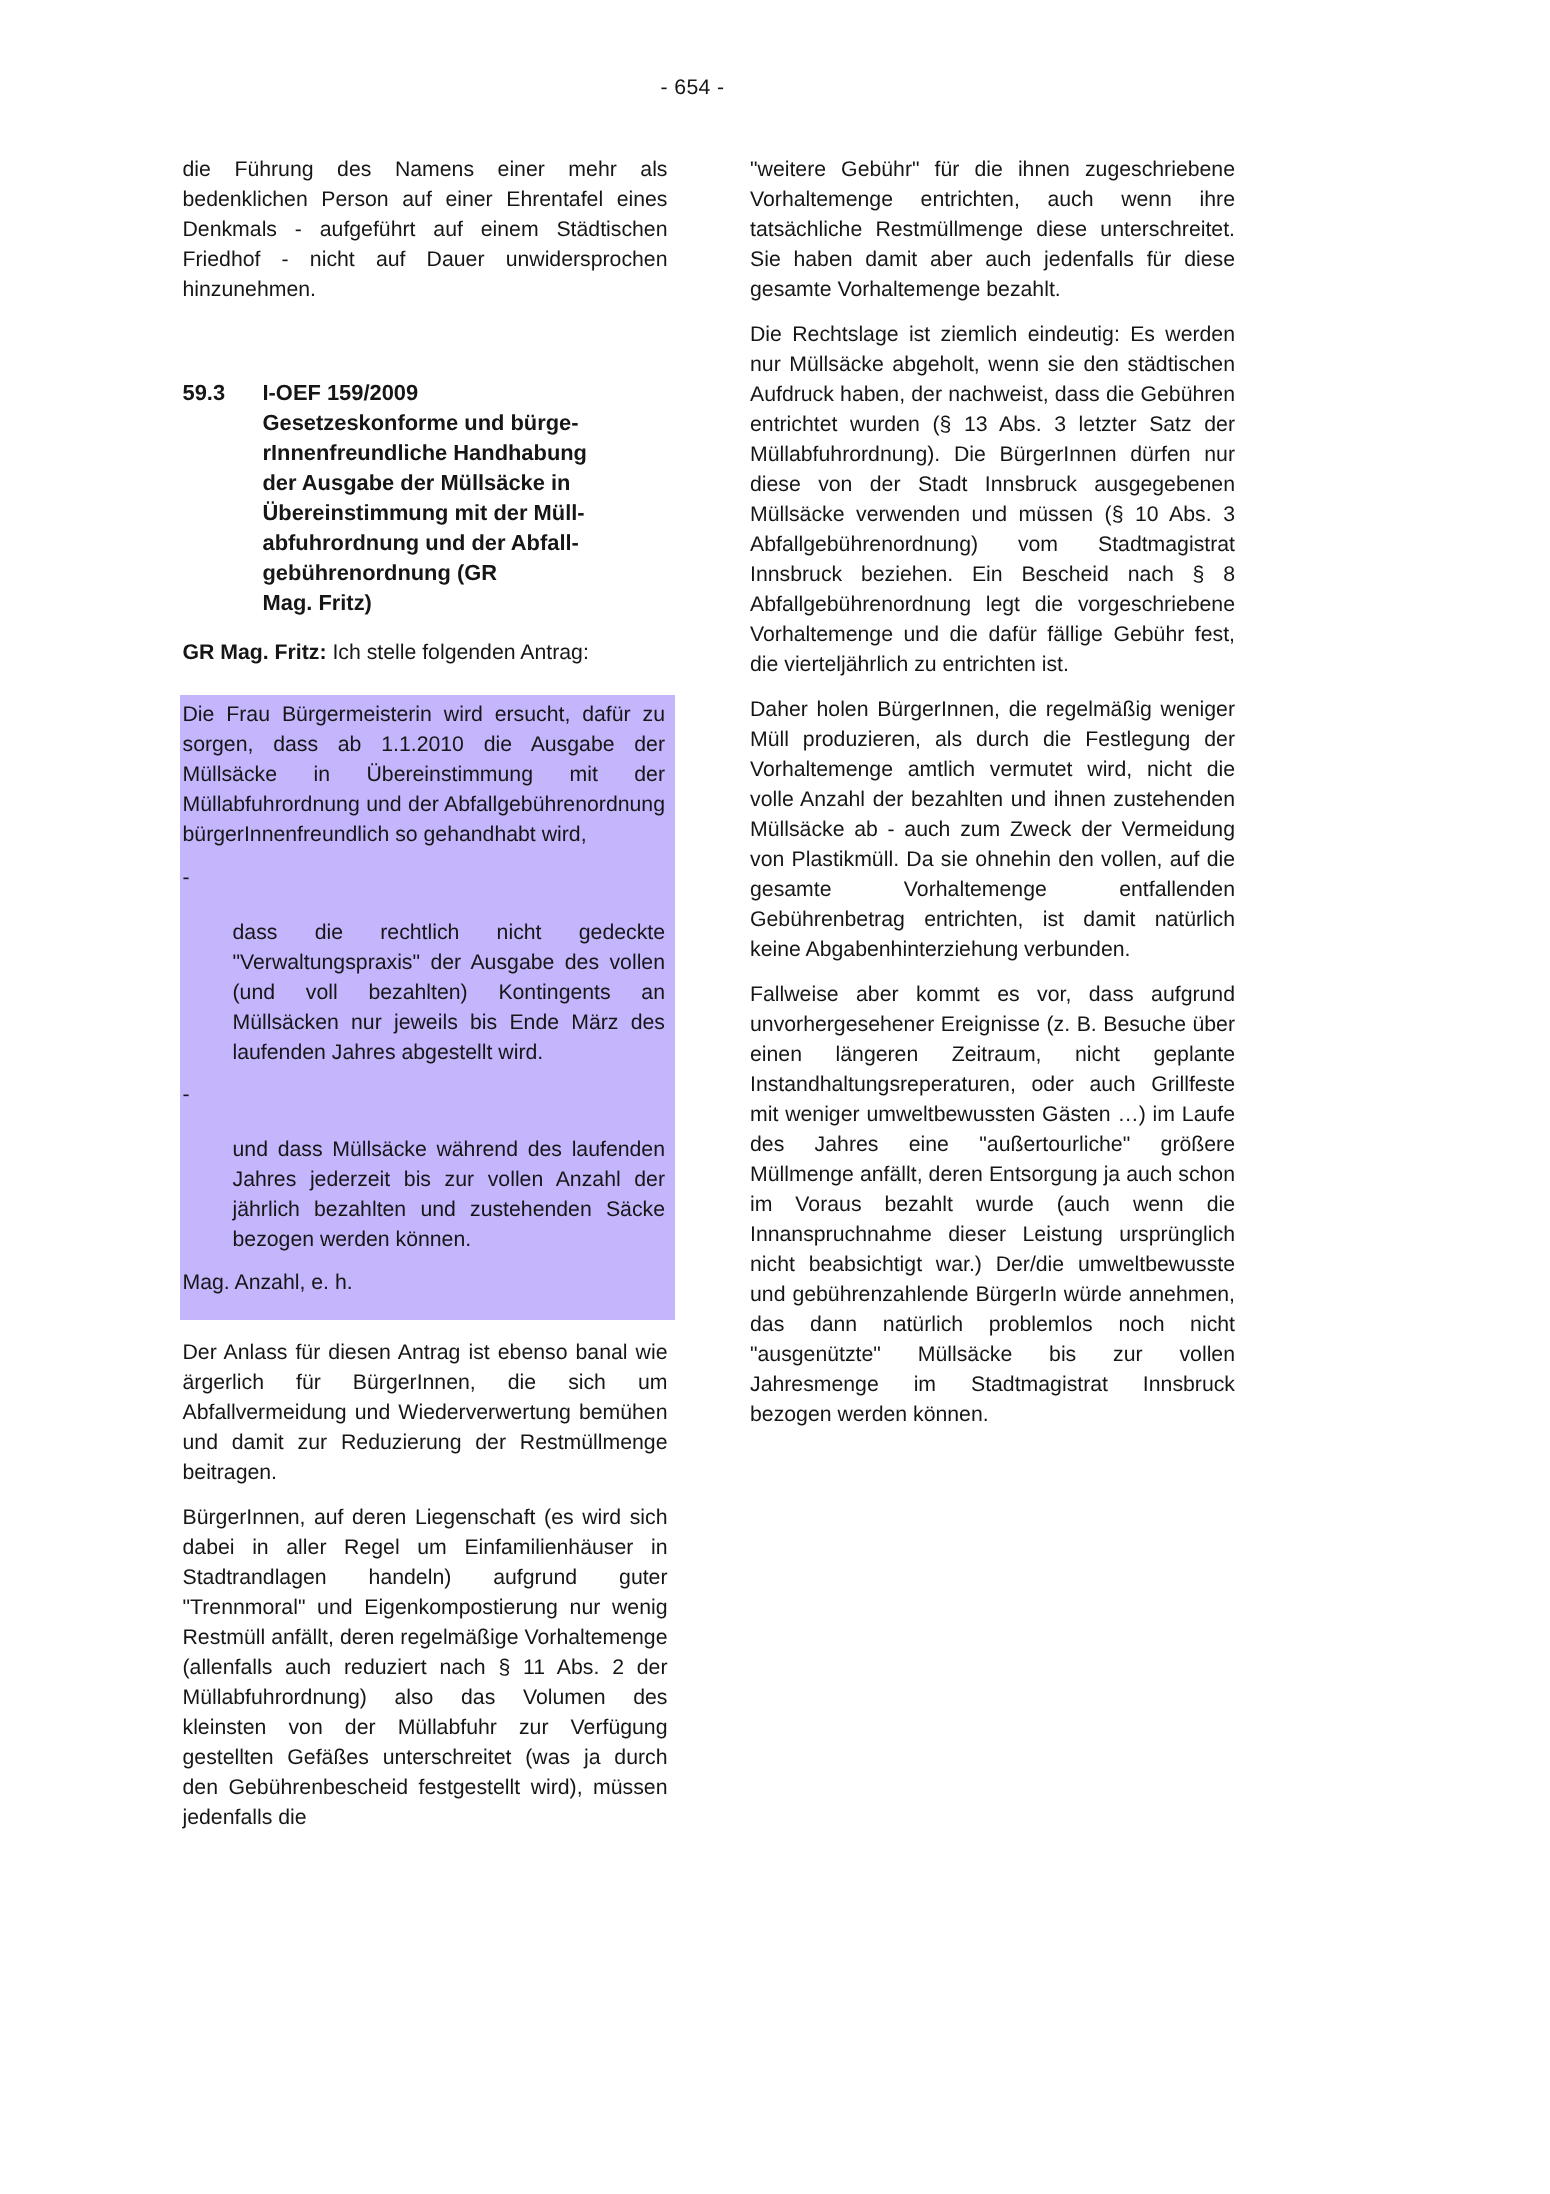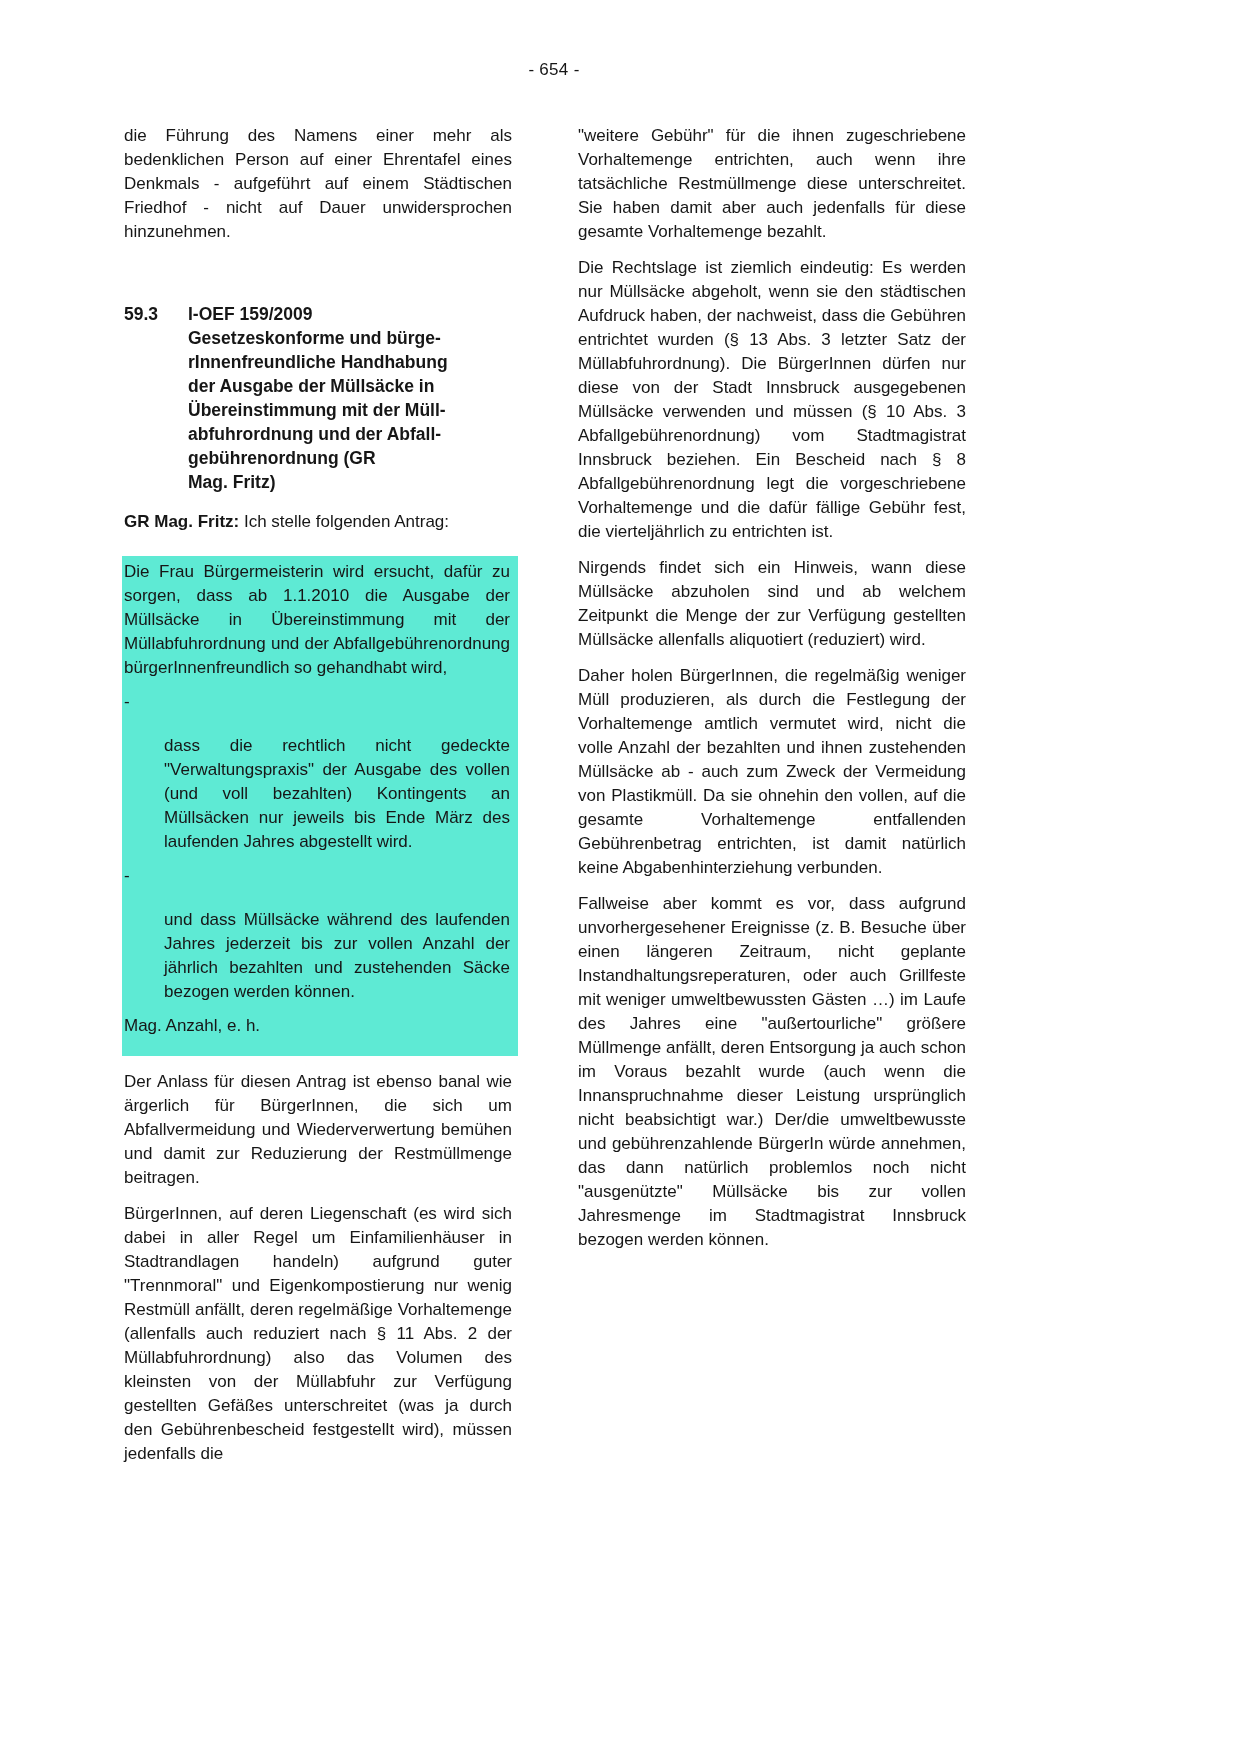--- a/index.html
+++ b/index.html
@@ -22,21 +22,21 @@
     top: 60px;
     left: 133px;
     width: 842px;
     text-align: center;
     font-size: 17px;
     letter-spacing: 0.3px;
   }
   .columns {
     position: absolute;
     top: 124px;
-    left: 124px;
+    left: 146px;
     width: 842px;
     display: flex;
     gap: 66px;
     align-items: flex-start;
   }
   .col {
     width: 388px;
     flex: 0 0 388px;
   }
   .para {
@@ -62,21 +62,21 @@
     flex: 1;
   }
   .prelines {
     white-space: pre-line;
   }
   .intro {
     text-align: left;
     margin-bottom: 22px;
   }
   .motion-box {
-    background: #5eead4;
+    background: #c4b5fd;
     padding: 4px 8px 8px 2px;
     margin: 0 -6px 14px -2px;
   }
   .motion-box .para {
     margin-bottom: 10px;
   }
   .bullet {
     display: flex;
     font-size: 17px;
     line-height: 24px;
@@ -156,21 +156,20 @@
         <p class="para signature">Mag. Anzahl, e. h.</p>
       </div>
 
       <p class="para">Der Anlass für diesen Antrag ist ebenso banal wie ärgerlich für BürgerInnen, die sich um Abfallvermeidung und Wiederverwertung bemühen und damit zur Reduzierung der Restmüllmenge beitragen.</p>
       <p class="para">BürgerInnen, auf deren Liegenschaft (es wird sich dabei in aller Regel um Einfamilienhäuser in Stadtrandlagen handeln) aufgrund guter "Trennmoral" und Eigenkompostierung nur wenig Restmüll anfällt, deren regelmäßige Vorhaltemenge (allenfalls auch reduziert nach § 11 Abs. 2 der Müllabfuhrordnung) also das Volumen des kleinsten von der Müllabfuhr zur Verfügung gestellten Gefäßes unterschreitet (was ja durch den Gebührenbescheid festgestellt wird), müssen jedenfalls die</p>
     </div>
 
     <div class="col">
       <p class="para">"weitere Gebühr" für die ihnen zugeschriebene Vorhaltemenge entrichten, auch wenn ihre tatsächliche Restmüllmenge diese unterschreitet. Sie haben damit aber auch jedenfalls für diese gesamte Vorhaltemenge bezahlt.</p>
       <p class="para">Die Rechtslage ist ziemlich eindeutig: Es werden nur Müllsäcke abgeholt, wenn sie den städtischen Aufdruck haben, der nachweist, dass die Gebühren entrichtet wurden (§ 13 Abs. 3 letzter Satz der Müllabfuhrordnung). Die BürgerInnen dürfen nur diese von der Stadt Innsbruck ausgegebenen Müllsäcke verwenden und müssen (§ 10 Abs. 3 Abfallgebührenordnung) vom Stadtmagistrat Innsbruck beziehen. Ein Bescheid nach § 8 Abfallgebührenordnung legt die vorgeschriebene Vorhaltemenge und die dafür fällige Gebühr fest, die vierteljährlich zu entrichten ist.</p>
-      <p class="para">Nirgends findet sich ein Hinweis, wann diese Müllsäcke abzuholen sind und ab welchem Zeitpunkt die Menge der zur Verfügung gestellten Müllsäcke allenfalls aliquotiert (reduziert) wird.</p>
       <p class="para">Daher holen BürgerInnen, die regelmäßig weniger Müll produzieren, als durch die Festlegung der Vorhaltemenge amtlich vermutet wird, nicht die volle Anzahl der bezahlten und ihnen zustehenden Müllsäcke ab - auch zum Zweck der Vermeidung von Plastikmüll. Da sie ohnehin den vollen, auf die gesamte Vorhaltemenge entfallenden Gebührenbetrag entrichten, ist damit natürlich keine Abgabenhinterziehung verbunden.</p>
       <p class="para">Fallweise aber kommt es vor, dass aufgrund unvorhergesehener Ereignisse (z. B. Besuche über einen längeren Zeitraum, nicht geplante Instandhaltungsreperaturen, oder auch Grillfeste mit weniger umweltbewussten Gästen …) im Laufe des Jahres eine "außertourliche" größere Müllmenge anfällt, deren Entsorgung ja auch schon im Voraus bezahlt wurde (auch wenn die Innanspruchnahme dieser Leistung ursprünglich nicht beabsichtigt war.) Der/die umweltbewusste und gebührenzahlende BürgerIn würde annehmen, das dann natürlich problemlos noch nicht "ausgenützte" Müllsäcke bis zur vollen Jahresmenge im Stadtmagistrat Innsbruck bezogen werden können.</p>
     </div>
 
   </div>
 
   <div class="footer">
     <hr class="footer-line">
     <div class="footer-text">GR-Sitzung 22.10.2009</div>
   </div>

